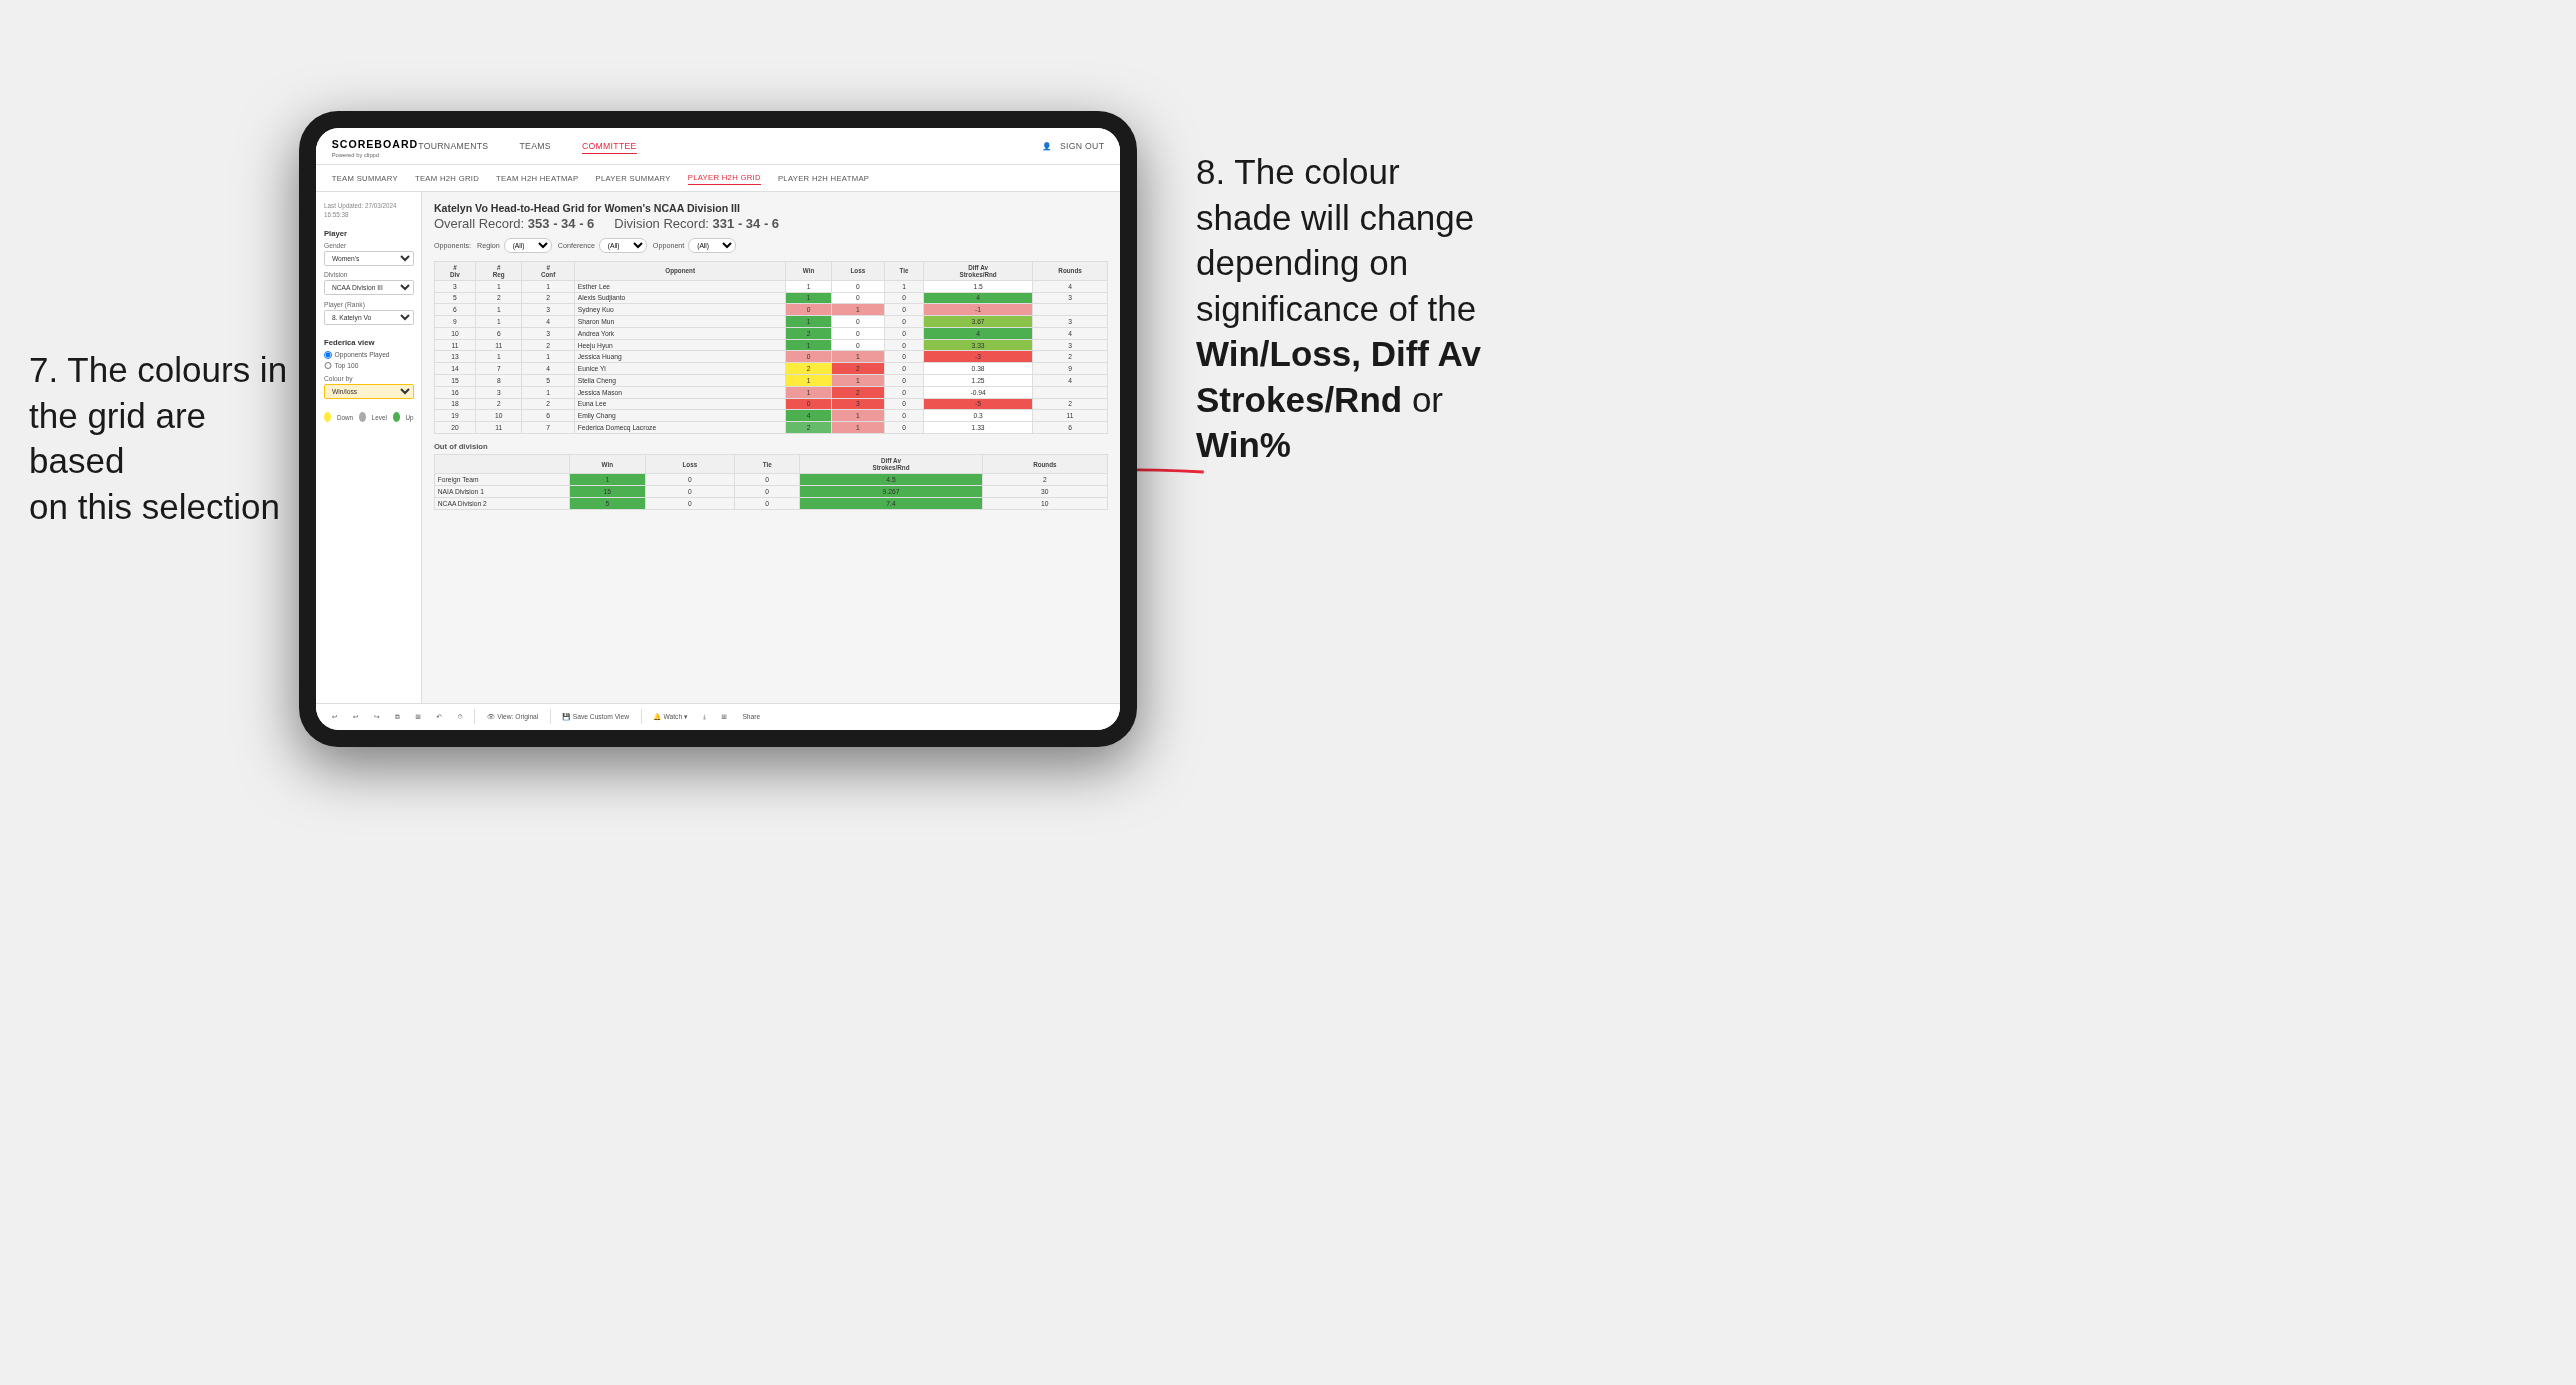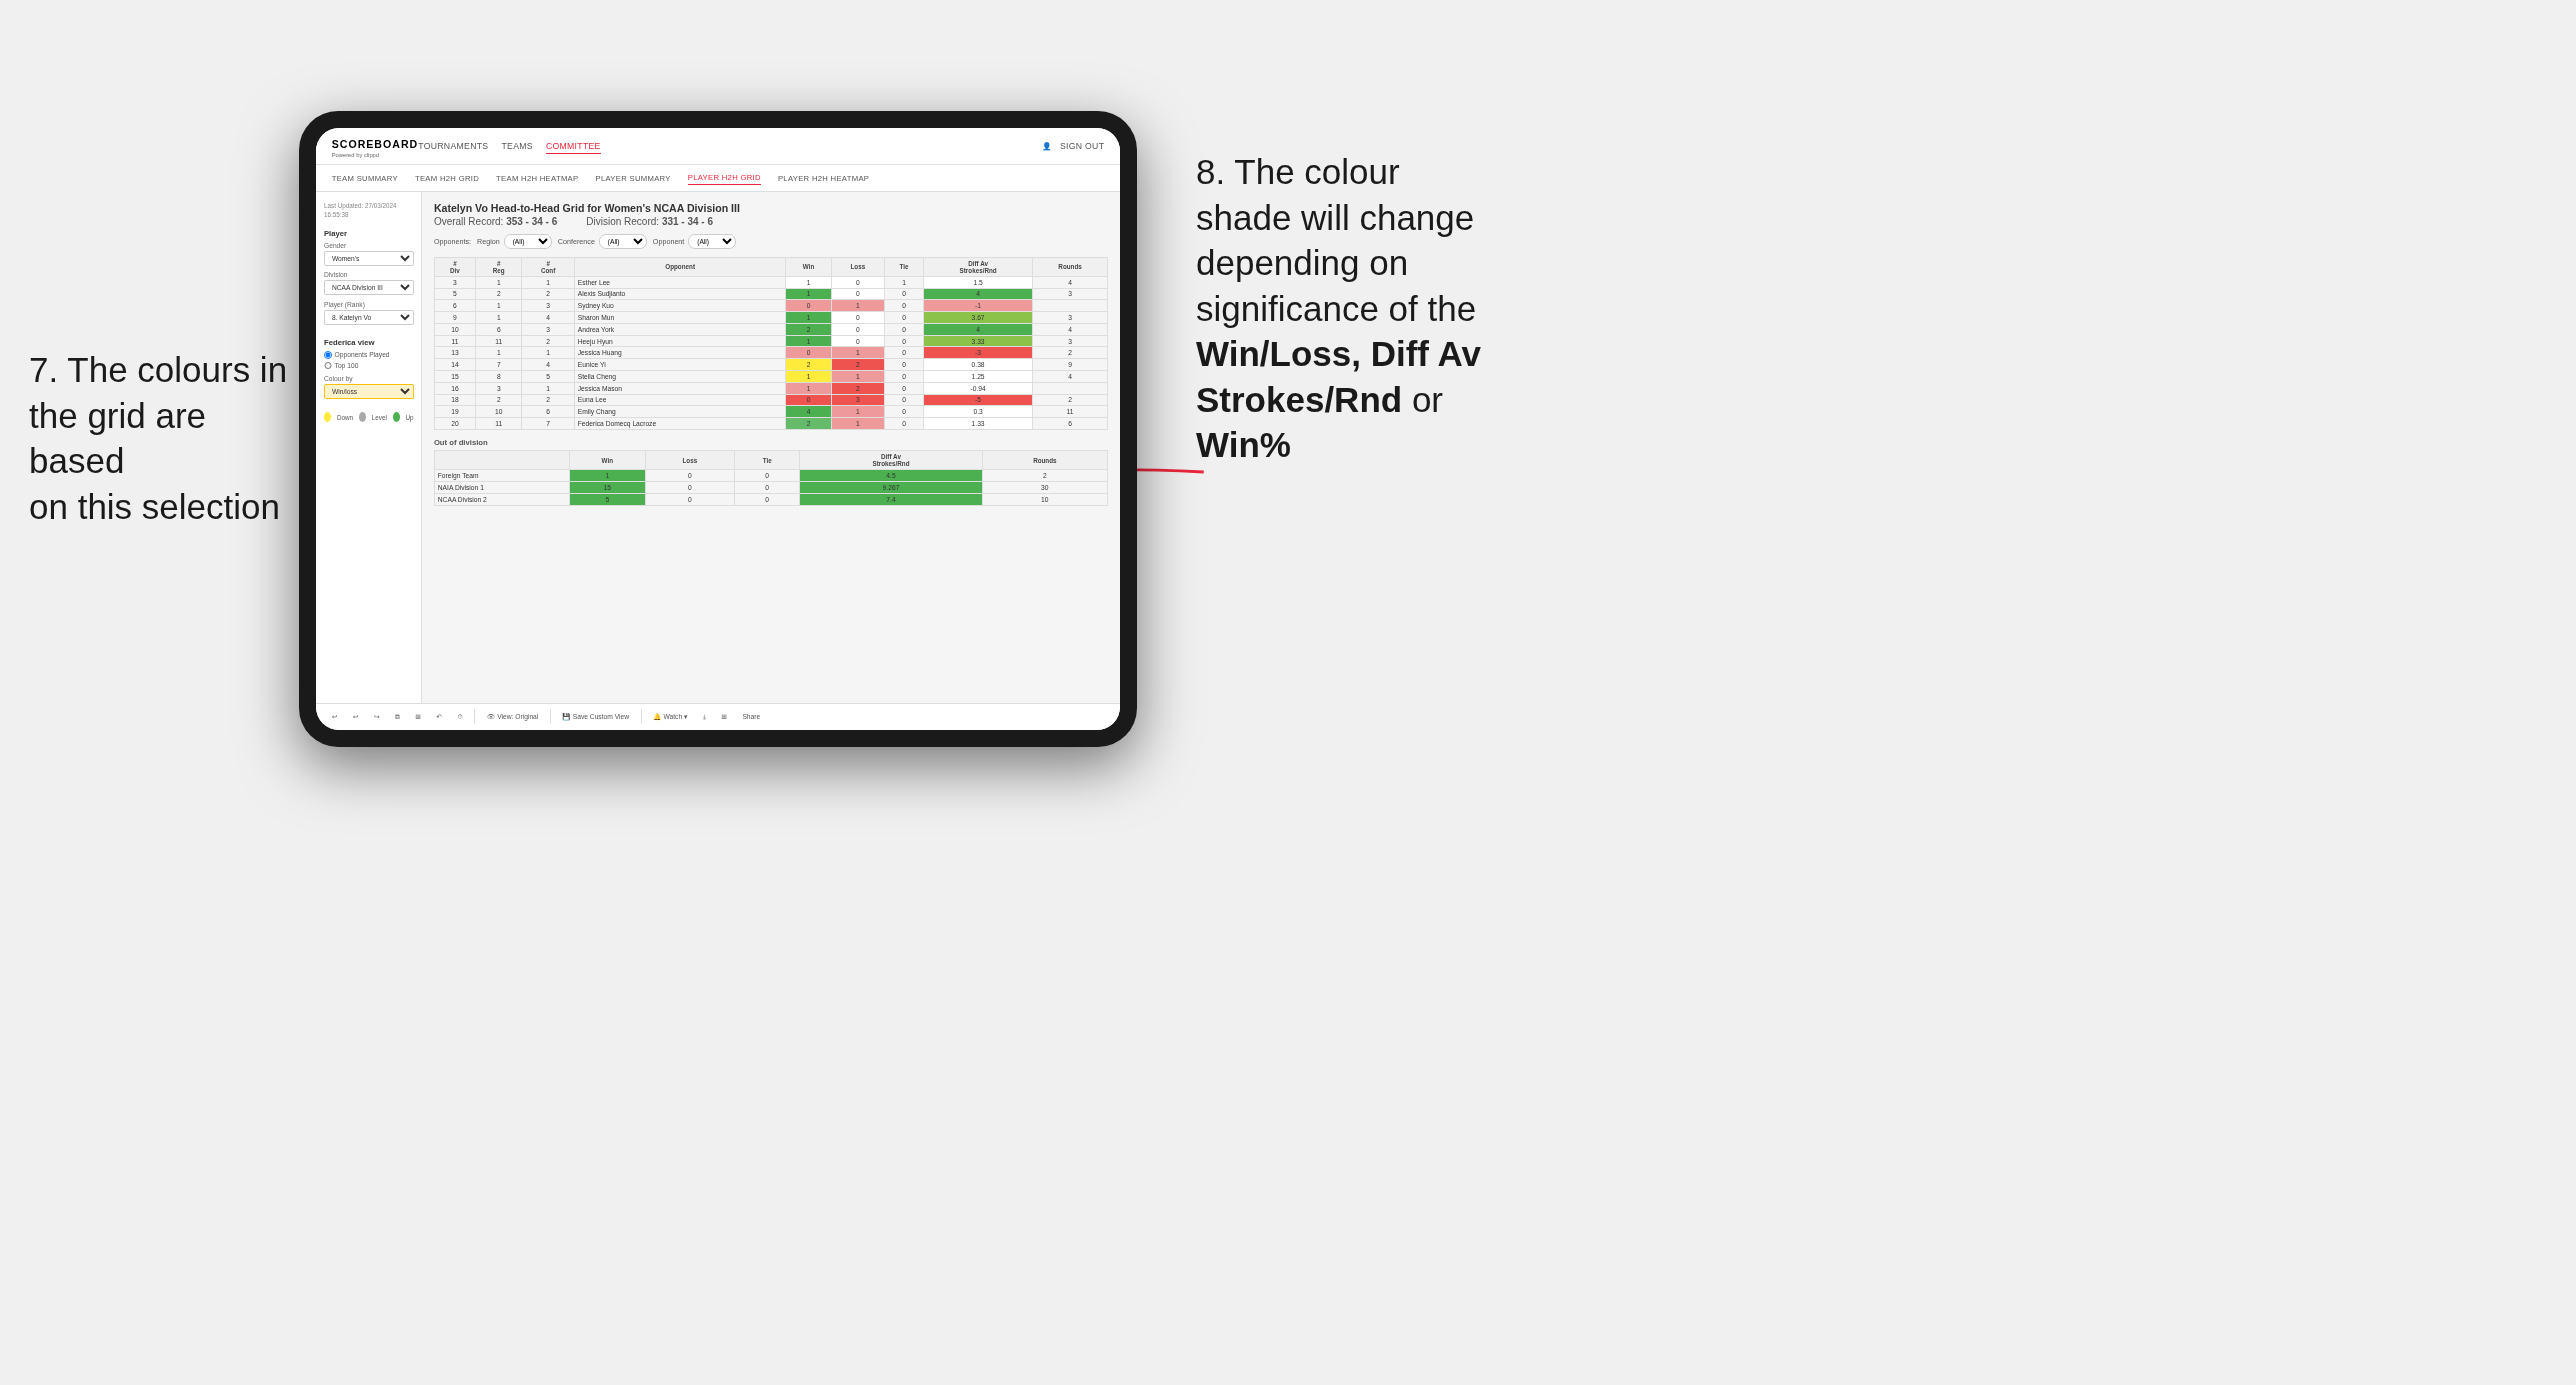--- a/index.html
+++ b/index.html
@@ -48,21 +48,21 @@
     .logo-sub {
       font-size: 5.8px;
       color: #666;
       font-weight: normal;
       display: block;
       letter-spacing: 0;
     }
 
     .nav-items {
       display: flex;
-      gap: 13px;
+      gap: 31px;
       align-items: center;
       flex: 1;
     }
 
     .nav-item {
       font-size: 8.7px;
       color: #555;
       cursor: pointer;
       padding: 1.9px 0;
       text-transform: uppercase;
@@ -213,22 +213,22 @@
 
     .grid-title {
       font-size: 10.6px;
       font-weight: bold;
       color: #333;
       margin-bottom: 1.9px;
     }
 
     .grid-records {
       display: flex;
-      gap: 29px;
-      font-size: 10px;
+      gap: 20px;
+      font-size: 13px;
       color: #555;
       margin-bottom: 7.7px;
     }
 
     .filter-row {
       display: flex;
       gap: 6px;
       align-items: center;
       margin-bottom: 7.7px;
     }

